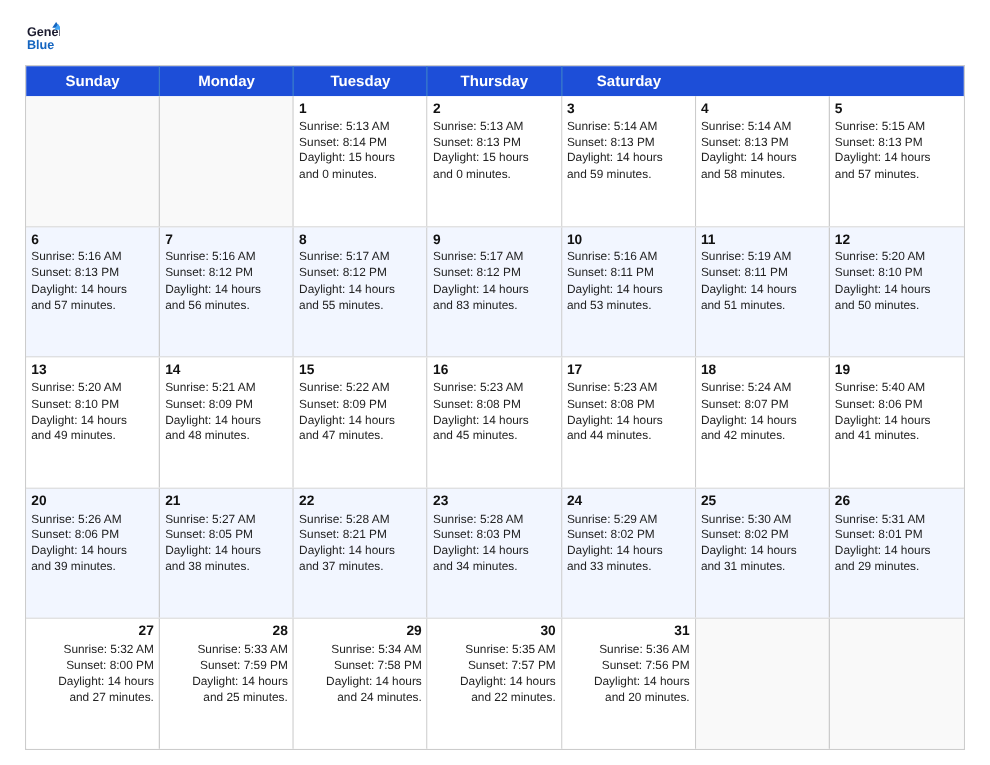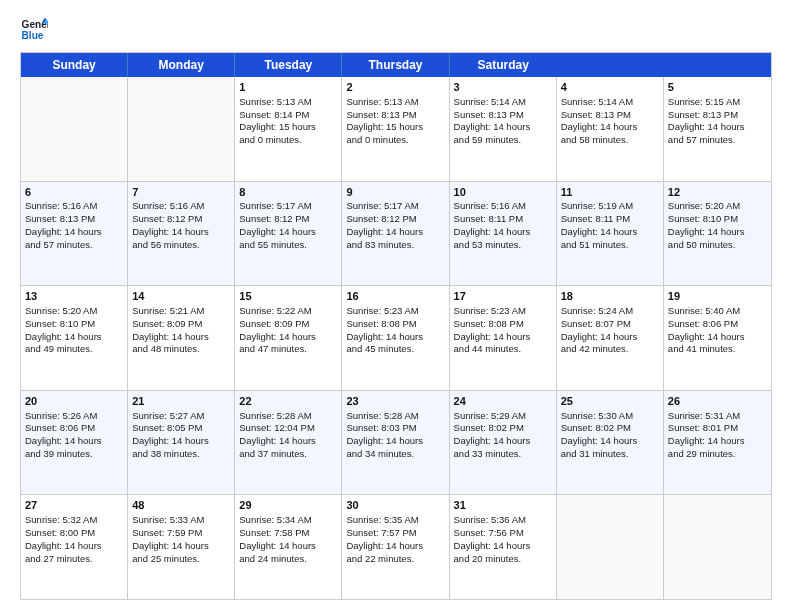--- a/index.html
+++ b/index.html
@@ -69,21 +69,21 @@
       flex: 1;
       display: flex;
       flex-direction: column;
     }
     .cal-row {
       display: grid;
       grid-template-columns: repeat(7, 1fr);
       flex: 1;
       border-bottom: 1px solid #ccc;
     }
-    .cal-row:last-child { border-bottom: none; }
+    .cal-row:last-child { border-bottom: none; text-align: right; }
     .cal-cell {
       border-right: 1px solid #ccc;
       padding: 3px 4px 2px 4px;
       font-size: 9.5px;
       color: #222;
       line-height: 1.35;
       background: #fff;
     }
     .cal-cell:last-child { border-right: none; }
     .cal-cell.empty { background: #f9f9f9; }
@@ -279,21 +279,21 @@
           <div class="cal-cell">
             <div class="day-num">21</div>
             <div>Sunrise: 5:27 AM</div>
             <div>Sunset: 8:05 PM</div>
             <div>Daylight: 14 hours</div>
             <div>and 38 minutes.</div>
           </div>
           <div class="cal-cell">
             <div class="day-num">22</div>
             <div>Sunrise: 5:28 AM</div>
-            <div>Sunset: 12:04 PM</div>
+            <div>Sunset: 8:21 PM</div>
             <div>Daylight: 14 hours</div>
             <div>and 37 minutes.</div>
           </div>
           <div class="cal-cell">
             <div class="day-num">23</div>
             <div>Sunrise: 5:28 AM</div>
             <div>Sunset: 8:03 PM</div>
             <div>Daylight: 14 hours</div>
             <div>and 34 minutes.</div>
           </div>
@@ -321,21 +321,21 @@
         </div>
         <div class="cal-row">
           <div class="cal-cell">
             <div class="day-num">27</div>
             <div>Sunrise: 5:32 AM</div>
             <div>Sunset: 8:00 PM</div>
             <div>Daylight: 14 hours</div>
             <div>and 27 minutes.</div>
           </div>
           <div class="cal-cell">
-            <div class="day-num">48</div>
+            <div class="day-num">28</div>
             <div>Sunrise: 5:33 AM</div>
             <div>Sunset: 7:59 PM</div>
             <div>Daylight: 14 hours</div>
             <div>and 25 minutes.</div>
           </div>
           <div class="cal-cell">
             <div class="day-num">29</div>
             <div>Sunrise: 5:34 AM</div>
             <div>Sunset: 7:58 PM</div>
             <div>Daylight: 14 hours</div>

